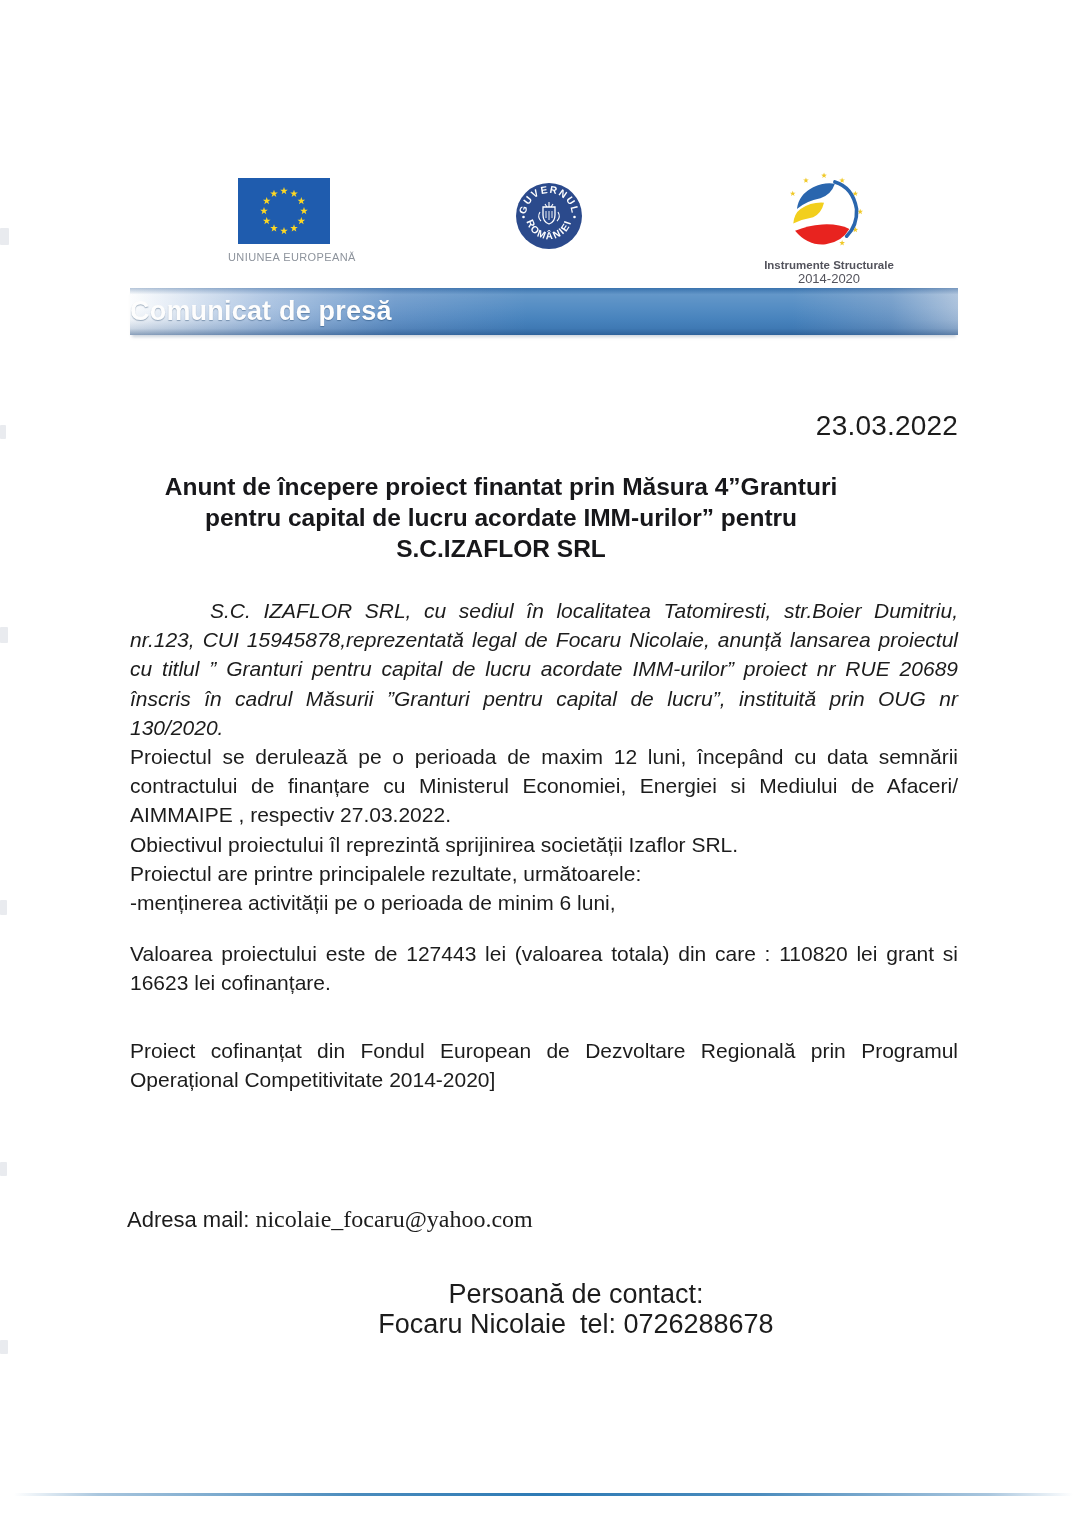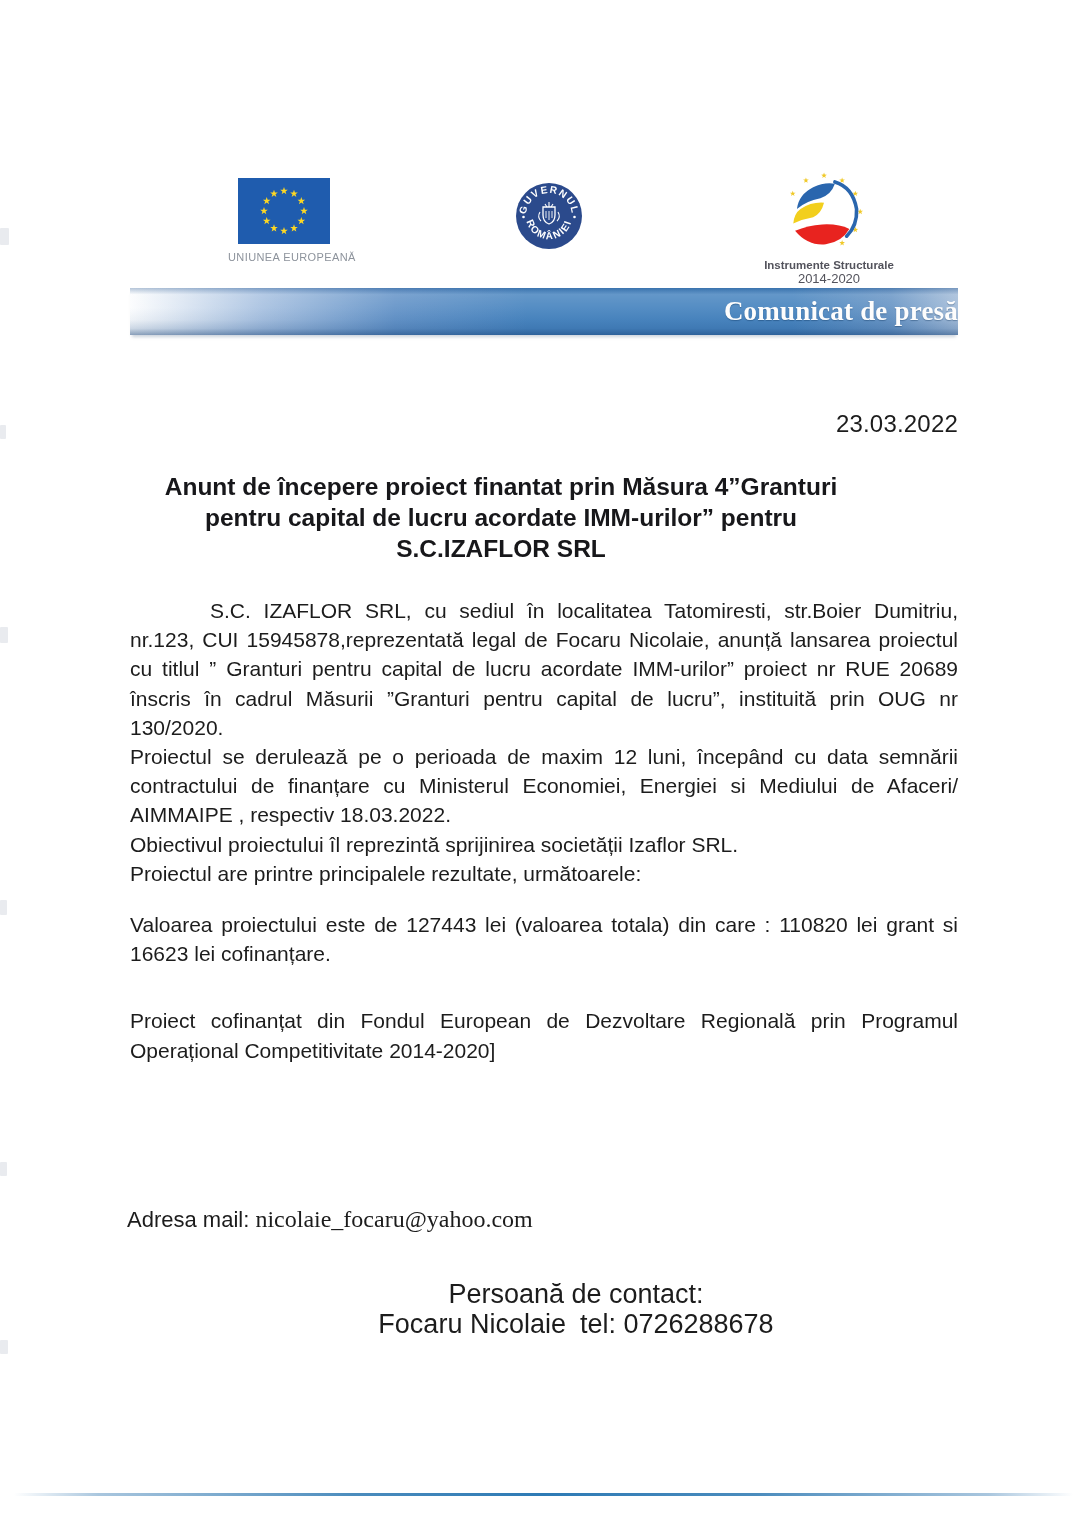--- a/index.html
+++ b/index.html
@@ -13,37 +13,36 @@
   .logo-eu svg{display:block; margin:0 auto;}
   .logo-eu .cap{margin-top:7px; font-size:11px; letter-spacing:.4px; color:#8d939c; white-space:nowrap;}
   .logo-gov{position:absolute; left:514px; top:181px; width:70px; height:70px;}
   .logo-is{position:absolute; left:764px; top:171px; width:130px; text-align:center;}
   .logo-is svg{display:block; margin:0 auto;}
   .logo-is .cap1{margin-top:2px; font-size:11.5px; font-weight:bold; color:#53535c; white-space:nowrap;}
   .logo-is .cap2{font-size:13px; font-weight:normal; color:#53535c;}
   
   .banner{
     position:absolute; left:130px; top:288px; width:828px; height:47px;
-    display:flex; align-items:center; justify-content:flex-end;
+    display:flex; align-items:center; justify-content:flex-start;
     background:
       linear-gradient(to bottom, rgba(20,70,130,.30) 0%, rgba(255,255,255,.14) 14%, rgba(255,255,255,.06) 42%, rgba(20,70,130,.06) 68%, rgba(20,70,130,.20) 86%, rgba(14,58,112,.48) 100%),
       linear-gradient(to right, #fcfdfe 0%, #e3ebf5 5%, #a9c2e1 16%, #6594c8 32%, #4a86c0 48%, #4a86c0 80%, #6b97c6 92%, #a5bdd9 100%);
     box-shadow:0 4px 3px -2px rgba(110,130,155,.35);
-    font-family:Liberation Serif, serif;
   }
   .banner-label{font-size:27px; font-weight:bold; color:#fdfdfd; text-shadow:0 1px 1px rgba(0,40,80,.35); letter-spacing:.2px;}
   
-  .doc-date{position:absolute; left:130px; top:410px; width:828px; text-align:right; font-size:24px; letter-spacing:.2px;}
+  .doc-date{position:absolute; left:130px; top:410px; width:828px; text-align:right; font-size:28px; letter-spacing:.2px;}
   .doc-title{
     position:absolute; left:130px; top:471px; width:828px; box-sizing:border-box; padding-right:86px;
     text-align:center; font-size:24.5px; font-weight:bold; line-height:31px; color:#17171a;
   }
   .doc-body{position:absolute; left:130px; top:596px; width:828px; font-size:21px; line-height:29.2px; text-align:justify;}
   .doc-body p{margin:0;}
-  .doc-body .indent{text-indent:80px;}
+  .doc-body .indent{text-indent:80px;font-style:italic;}
   .gap-sm{margin-top:22px !important;}
   .gap-lg{margin-top:38px !important;}
   .red{color:#e8281c;}
   .doc-mail{position:absolute; left:127px; top:1206px; width:828px; font-size:22px;}
   .doc-mail .serif{font-family:"Liberation Serif","DejaVu Serif",serif; font-size:24px;}
   .doc-contact{
     position:absolute; left:130px; top:1279px; width:828px; box-sizing:border-box; padding-left:64px;
     text-align:center; font-size:27px; line-height:30px;
   }
   .tel-part{margin-left:14px;}
@@ -135,23 +134,24 @@
   <div class="doc-date">23.03.2022</div>
 
   <div class="doc-title">
     <div>Anunt de începere proiect finantat prin Măsura 4”Granturi</div>
     <div>pentru capital de lucru acordate IMM-urilor” pentru</div>
     <div>S.C.IZAFLOR SRL</div>
   </div>
 
   <div class="doc-body">
     <p class="indent">S.C. IZAFLOR SRL, cu sediul în localitatea Tatomiresti, str.Boier Dumitriu, nr.123, CUI 15945878,reprezentată legal de Focaru Nicolaie, anunță lansarea proiectul cu titlul ” Granturi pentru capital de lucru acordate IMM-urilor” proiect nr RUE 20689 înscris în cadrul Măsurii ”Granturi pentru capital de lucru”, instituită prin OUG nr 130/2020.</p>
-    <p>Proiectul se derulează pe o perioada de maxim 12 luni, începând cu data semnării contractului de finanțare cu Ministerul Economiei, Energiei si Mediului de Afaceri/ AIMMAIPE , respectiv 18.03.2022.</p>
+    <p>Proiectul se derulează pe o perioada de maxim 12 luni, începând cu data semnării contractului de finanțare cu Ministerul Economiei, Energiei si Mediului de Afaceri/ AIMMAIPE , respectiv 27.03.2022.</p>
     <p>Obiectivul proiectului îl reprezintă sprijinirea societății Izaflor SRL.</p>
     <p>Proiectul are printre principalele rezultate, următoarele:</p>
+    <p>-menținerea activității pe o perioada de minim 6 luni,</p>
     <p class="gap-sm">Valoarea proiectului este de 127443 lei (valoarea totala) din care : 110820 lei grant si 16623 lei cofinanțare.</p>
     <p class="gap-lg">Proiect cofinanțat din Fondul European de Dezvoltare Regională prin Programul Operațional Competitivitate 2014-2020]</p>
   </div>
 
   <div class="doc-mail">
     <span>Adresa mail: </span><span class="serif">nicolaie_focaru@yahoo.com</span>
   </div>
 
   <div class="doc-contact">
     <div>Persoană de contact:</div>

